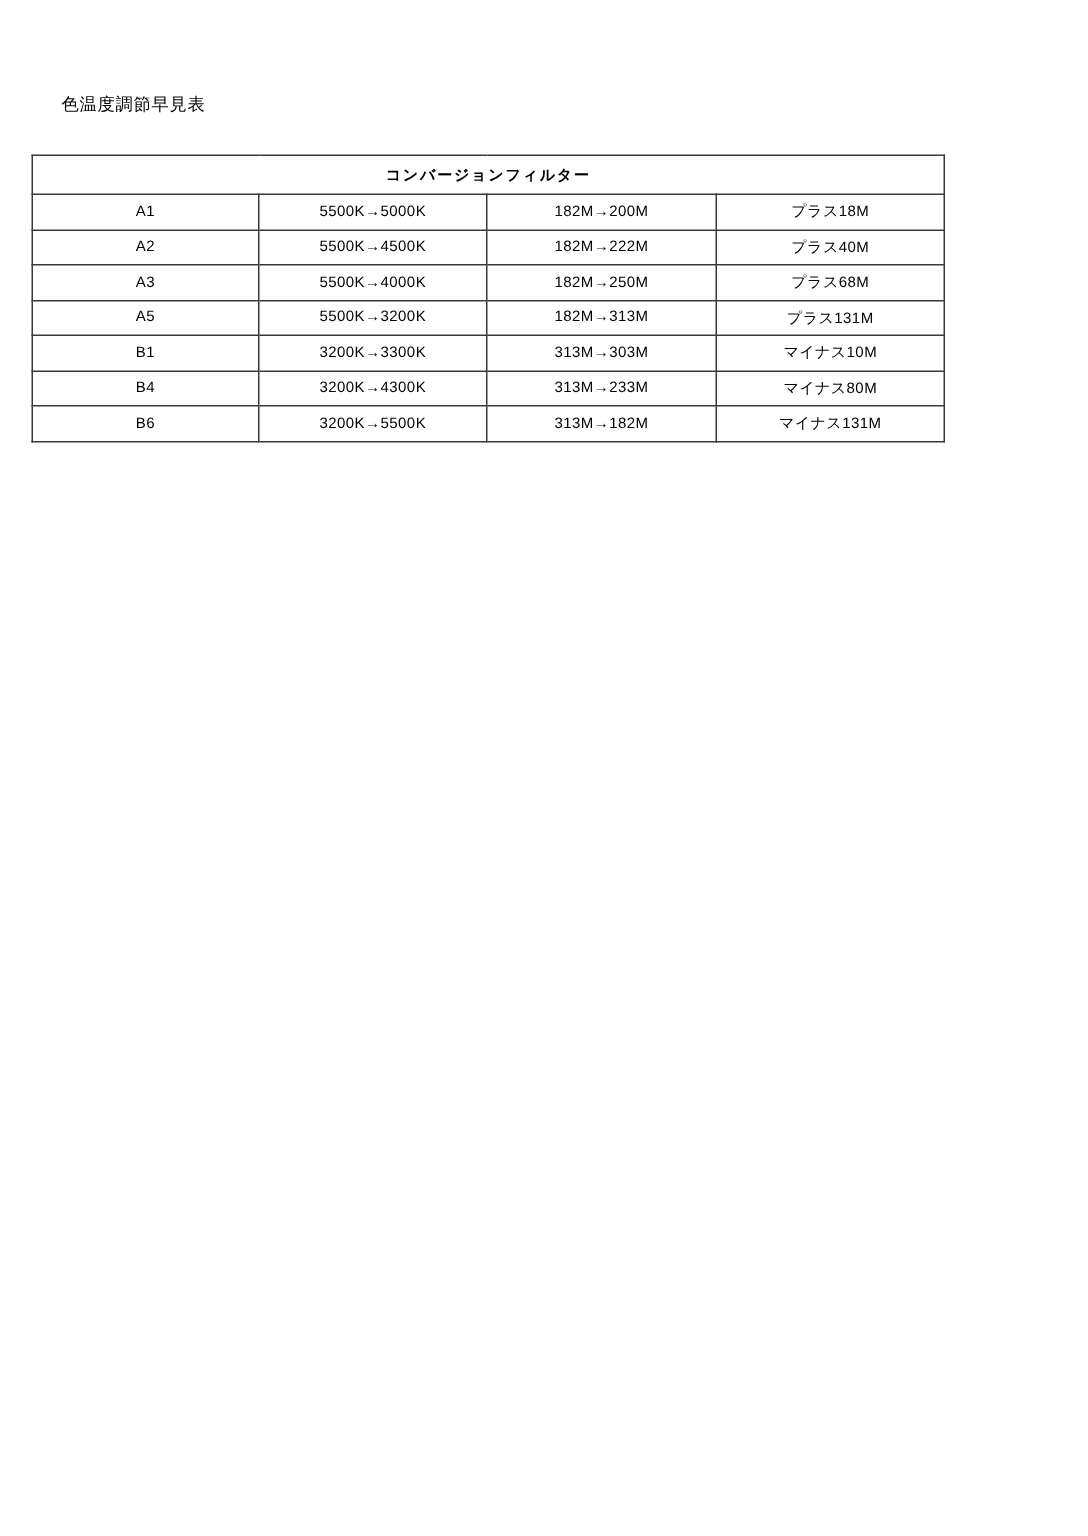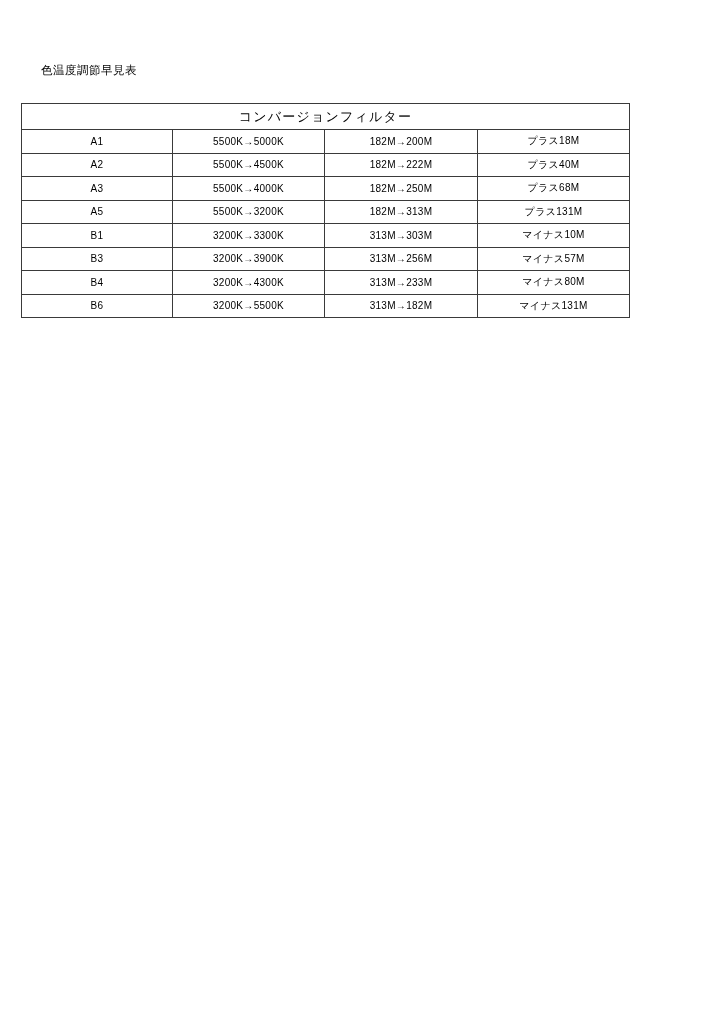--- a/index.html
+++ b/index.html
@@ -44,23 +44,24 @@
     border: 1px solid #3a3a3a;
     height: 22.5px;
     text-align: center;
     vertical-align: middle;
     font-size: 10px;
     letter-spacing: 0.3px;
     padding: 0 2px;
     white-space: nowrap;
   }
   table.conv td.header-cell {
-    font-size: 13px;
+    font-size: 10px;
     letter-spacing: 1.2px;
     height: 25px;
+    font-weight: bold;
   }
   col.c1 { width: 151px; }
   col.c2 { width: 152px; }
   col.c3 { width: 153px; }
   col.c4 { width: 152px; }
 </style>
 </head>
 <body>
 
 <div class="page">
@@ -103,26 +104,20 @@
           <td>182M→313M</td>
           <td>プラス131M</td>
         </tr>
         <tr>
           <td>B1</td>
           <td>3200K→3300K</td>
           <td>313M→303M</td>
           <td>マイナス10M</td>
         </tr>
         <tr>
-          <td>B3</td>
-          <td>3200K→3900K</td>
-          <td>313M→256M</td>
-          <td>マイナス57M</td>
-        </tr>
-        <tr>
           <td>B4</td>
           <td>3200K→4300K</td>
           <td>313M→233M</td>
           <td>マイナス80M</td>
         </tr>
         <tr>
           <td>B6</td>
           <td>3200K→5500K</td>
           <td>313M→182M</td>
           <td>マイナス131M</td>

